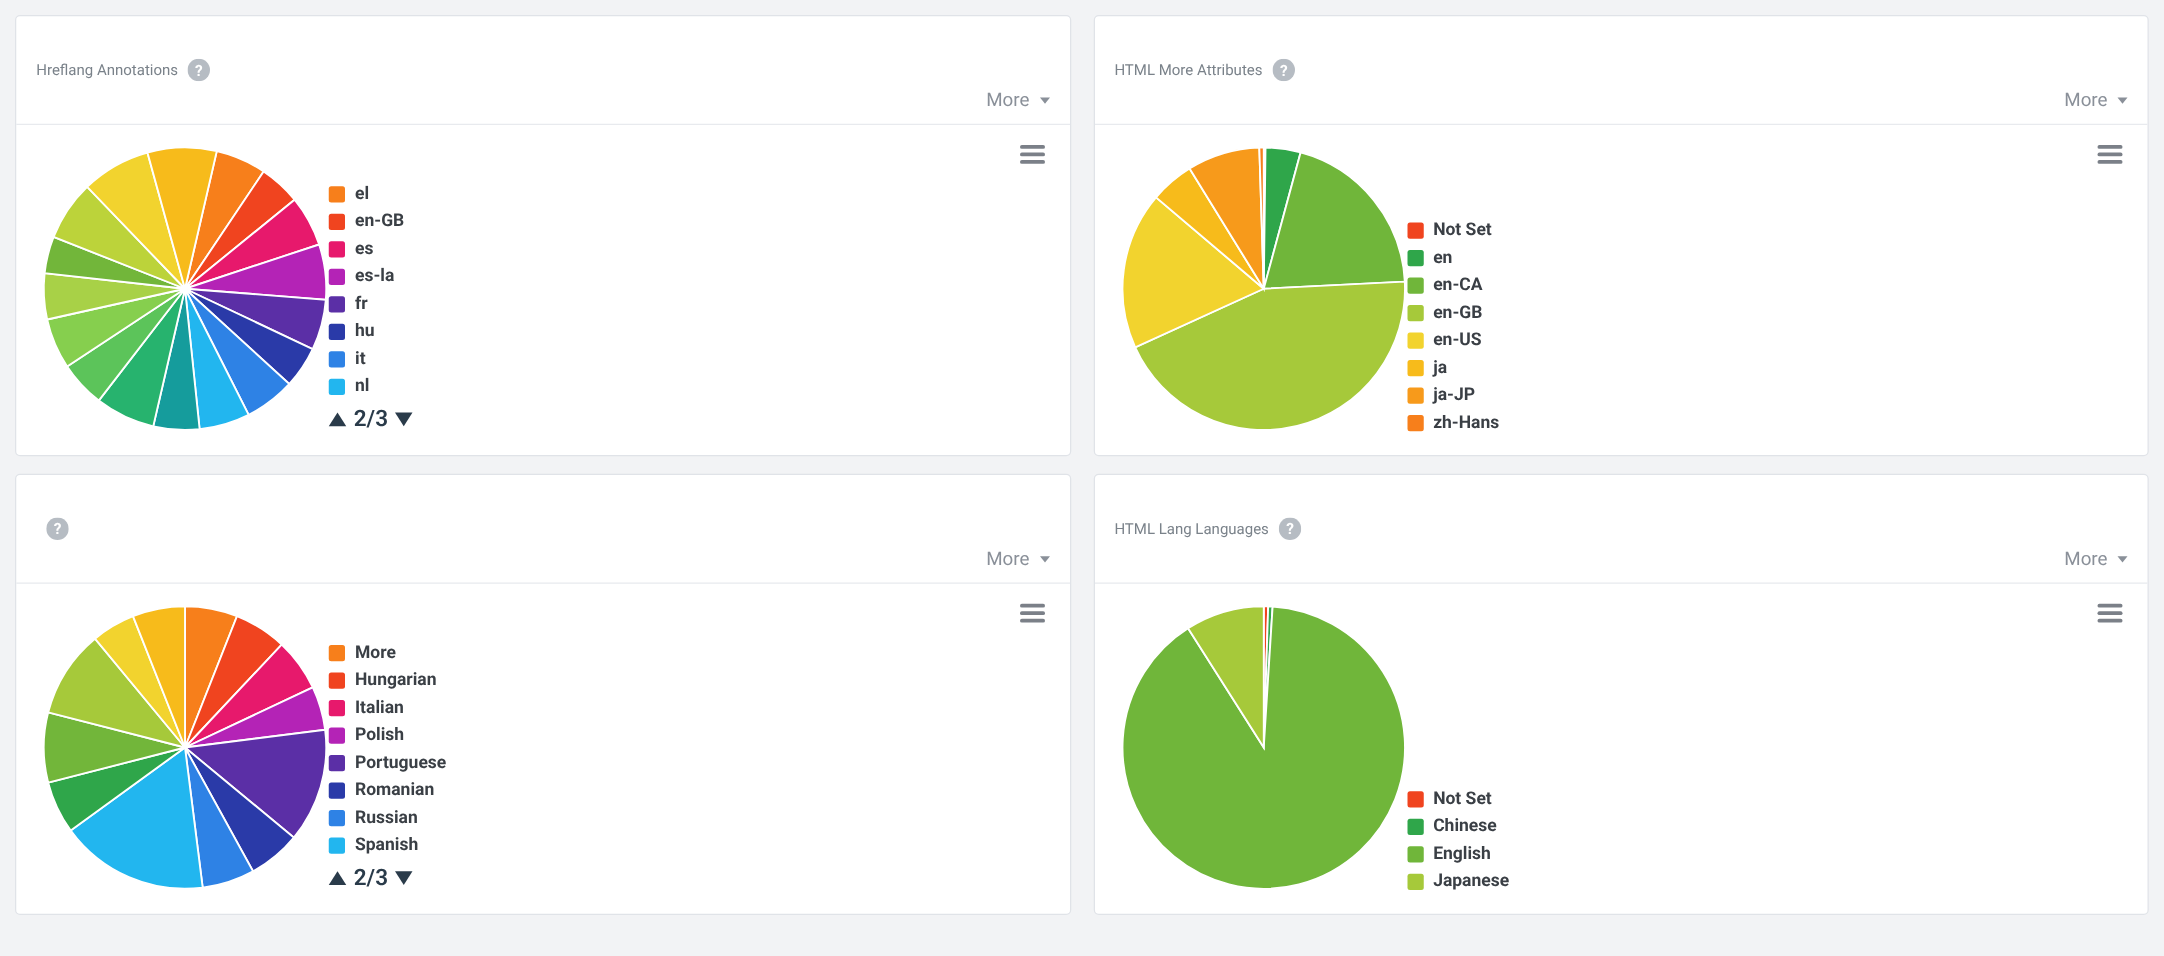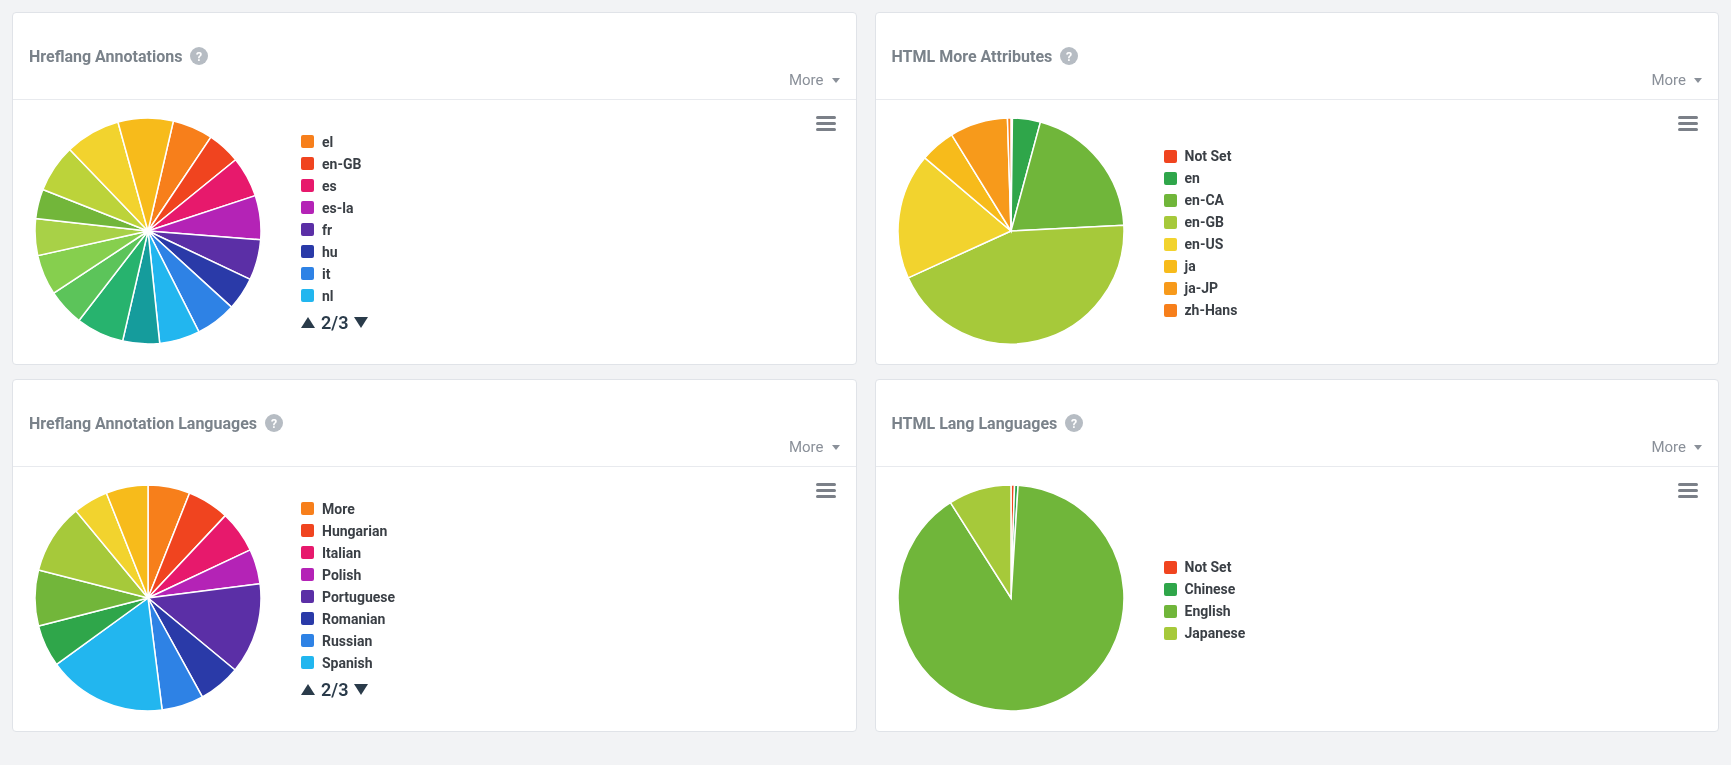--- a/index.html
+++ b/index.html
@@ -22,22 +22,22 @@
     display: flex;
     flex-direction: column;
   }
   .card-header {
     display: flex;
     align-items: center;
     padding: 10px 16px;
     border-bottom: 1px solid #e8eaee;
   }
   .card-title {
-    font-size: 16px;
-    font-weight: 700;
+    font-size: 12px;
+    font-weight: 400;
     color: #7a828a;
   }
   .help-icon {
     display: inline-flex;
     align-items: center;
     justify-content: center;
     width: 18px;
     height: 18px;
     margin-left: 8px;
     color: #b6bcc3;
@@ -56,22 +56,21 @@
   .caret-down {
     width: 0; height: 0;
     border-left: 4px solid transparent;
     border-right: 4px solid transparent;
     border-top: 5px solid #8a9099;
   }
   .card-body {
     position: relative;
     padding: 16px 20px 18px 20px;
     display: flex;
-    align-items: center;
-    gap: 38px;
+    align-items: flex-end;
   }
   .hamburger {
     position: absolute;
     top: 16px;
     right: 20px;
     display: flex;
     flex-direction: column;
     gap: 3px;
     cursor: pointer;
   }
@@ -284,21 +283,20 @@
           <div class="legend-item">
             <span class="swatch" style="background:#f77f1b"></span>
             <span>zh-Hans</span>
           </div>
         </div>
     </div>
   </div>
 
   <div class="card">
     <div class="card-header">
-      <span class="card-title">Hreflang Annotation Languages</span>
       <span class="help-icon">
         <svg viewBox="0 0 16 16" fill="currentColor">
             <circle cx="8" cy="8" r="8"></circle>
             <text x="8" y="12" text-anchor="middle" font-size="11" font-weight="700" fill="#fff">?</text>
           </svg>
       </span>
       <span class="header-spacer"></span>
       <span class="more-btn">
         <span>More</span>
         <span class="caret-down"></span>

